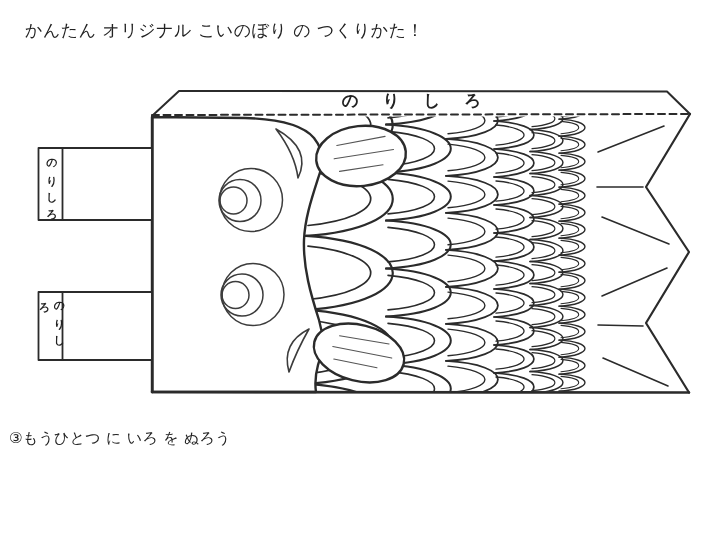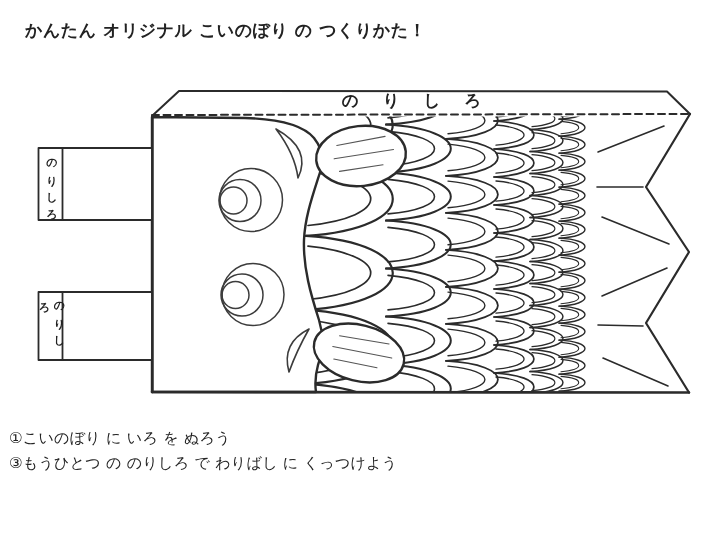--- a/index.html
+++ b/index.html
@@ -5,21 +5,21 @@
   :root{ --line:#2b2b2b; --soft:#3c3c3c; --paper:#ffffff; }
   html,body{margin:0;padding:0;background:#fff;}
   .page{
     position:relative; width:720px; height:540px; overflow:hidden;
     background:var(--paper);
     font-family:"DejaVu Sans","Liberation Sans",sans-serif;
     color:#1e1e1e;
   }
   .title{
     position:absolute; left:25px; top:19px; margin:0;
-    font-size:17px; font-weight:bold; letter-spacing:0.5px; color:#222;
+    font-size:17px; font-weight:normal; letter-spacing:0.5px; color:#222;
   }
   .art{ position:absolute; left:0; top:0; width:720px; height:540px; }
   .art svg{ display:block; }
   .flap-label{
     position:absolute; left:330px; top:90px; width:170px; text-align:center;
     font-size:16.5px; font-weight:bold; letter-spacing:7px; color:#222;
     white-space:nowrap;
     font-family:Liberation Mono, monospace;
   }
   .tab-label{
@@ -245,17 +245,16 @@
 
       </g>
     </svg>
   </div>
 
   <div class="flap-label">の り し ろ</div>
   <div class="tab-label top">のりしろ</div>
   <div class="tab-label bottom">のりしろ</div>
 
   <div class="instructions">
-    <p>①こいのぼり に いろ を ぬろう</p>
-    <p>③もうひとつ の のりしろ で わりばし に くっつけよう</p>
+    <p>③もうひとつ に いろ を ぬろう</p>
   </div>
 
 </div>
 
 </body></html>

